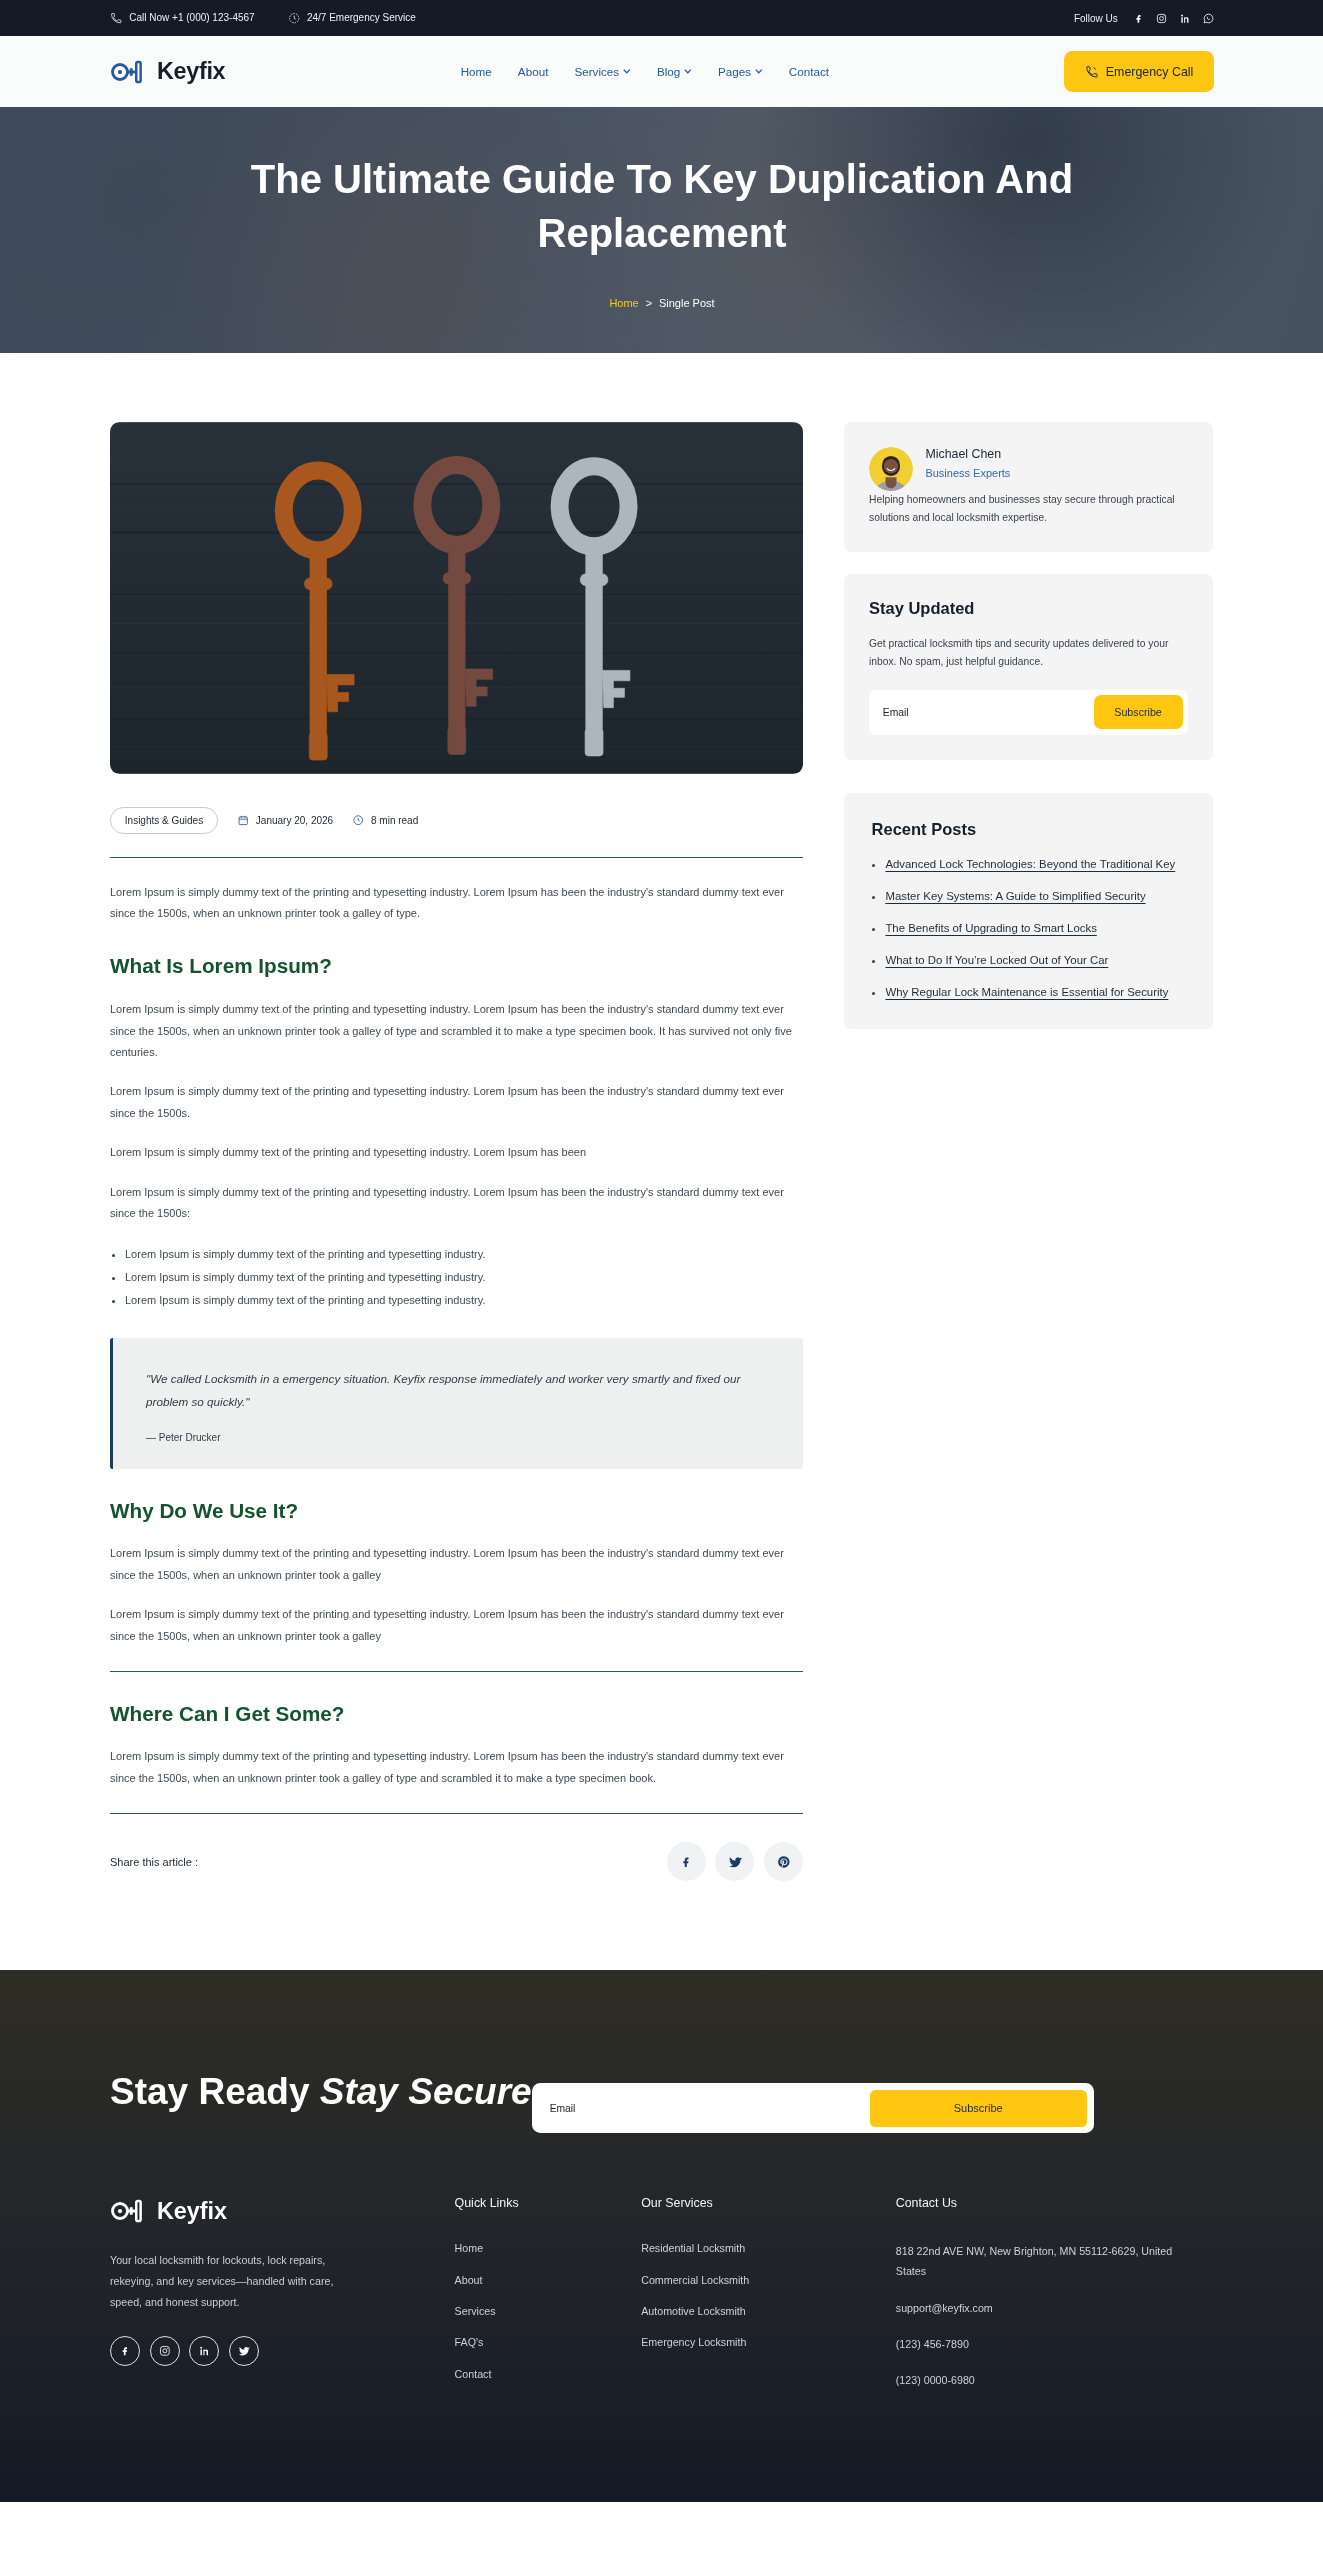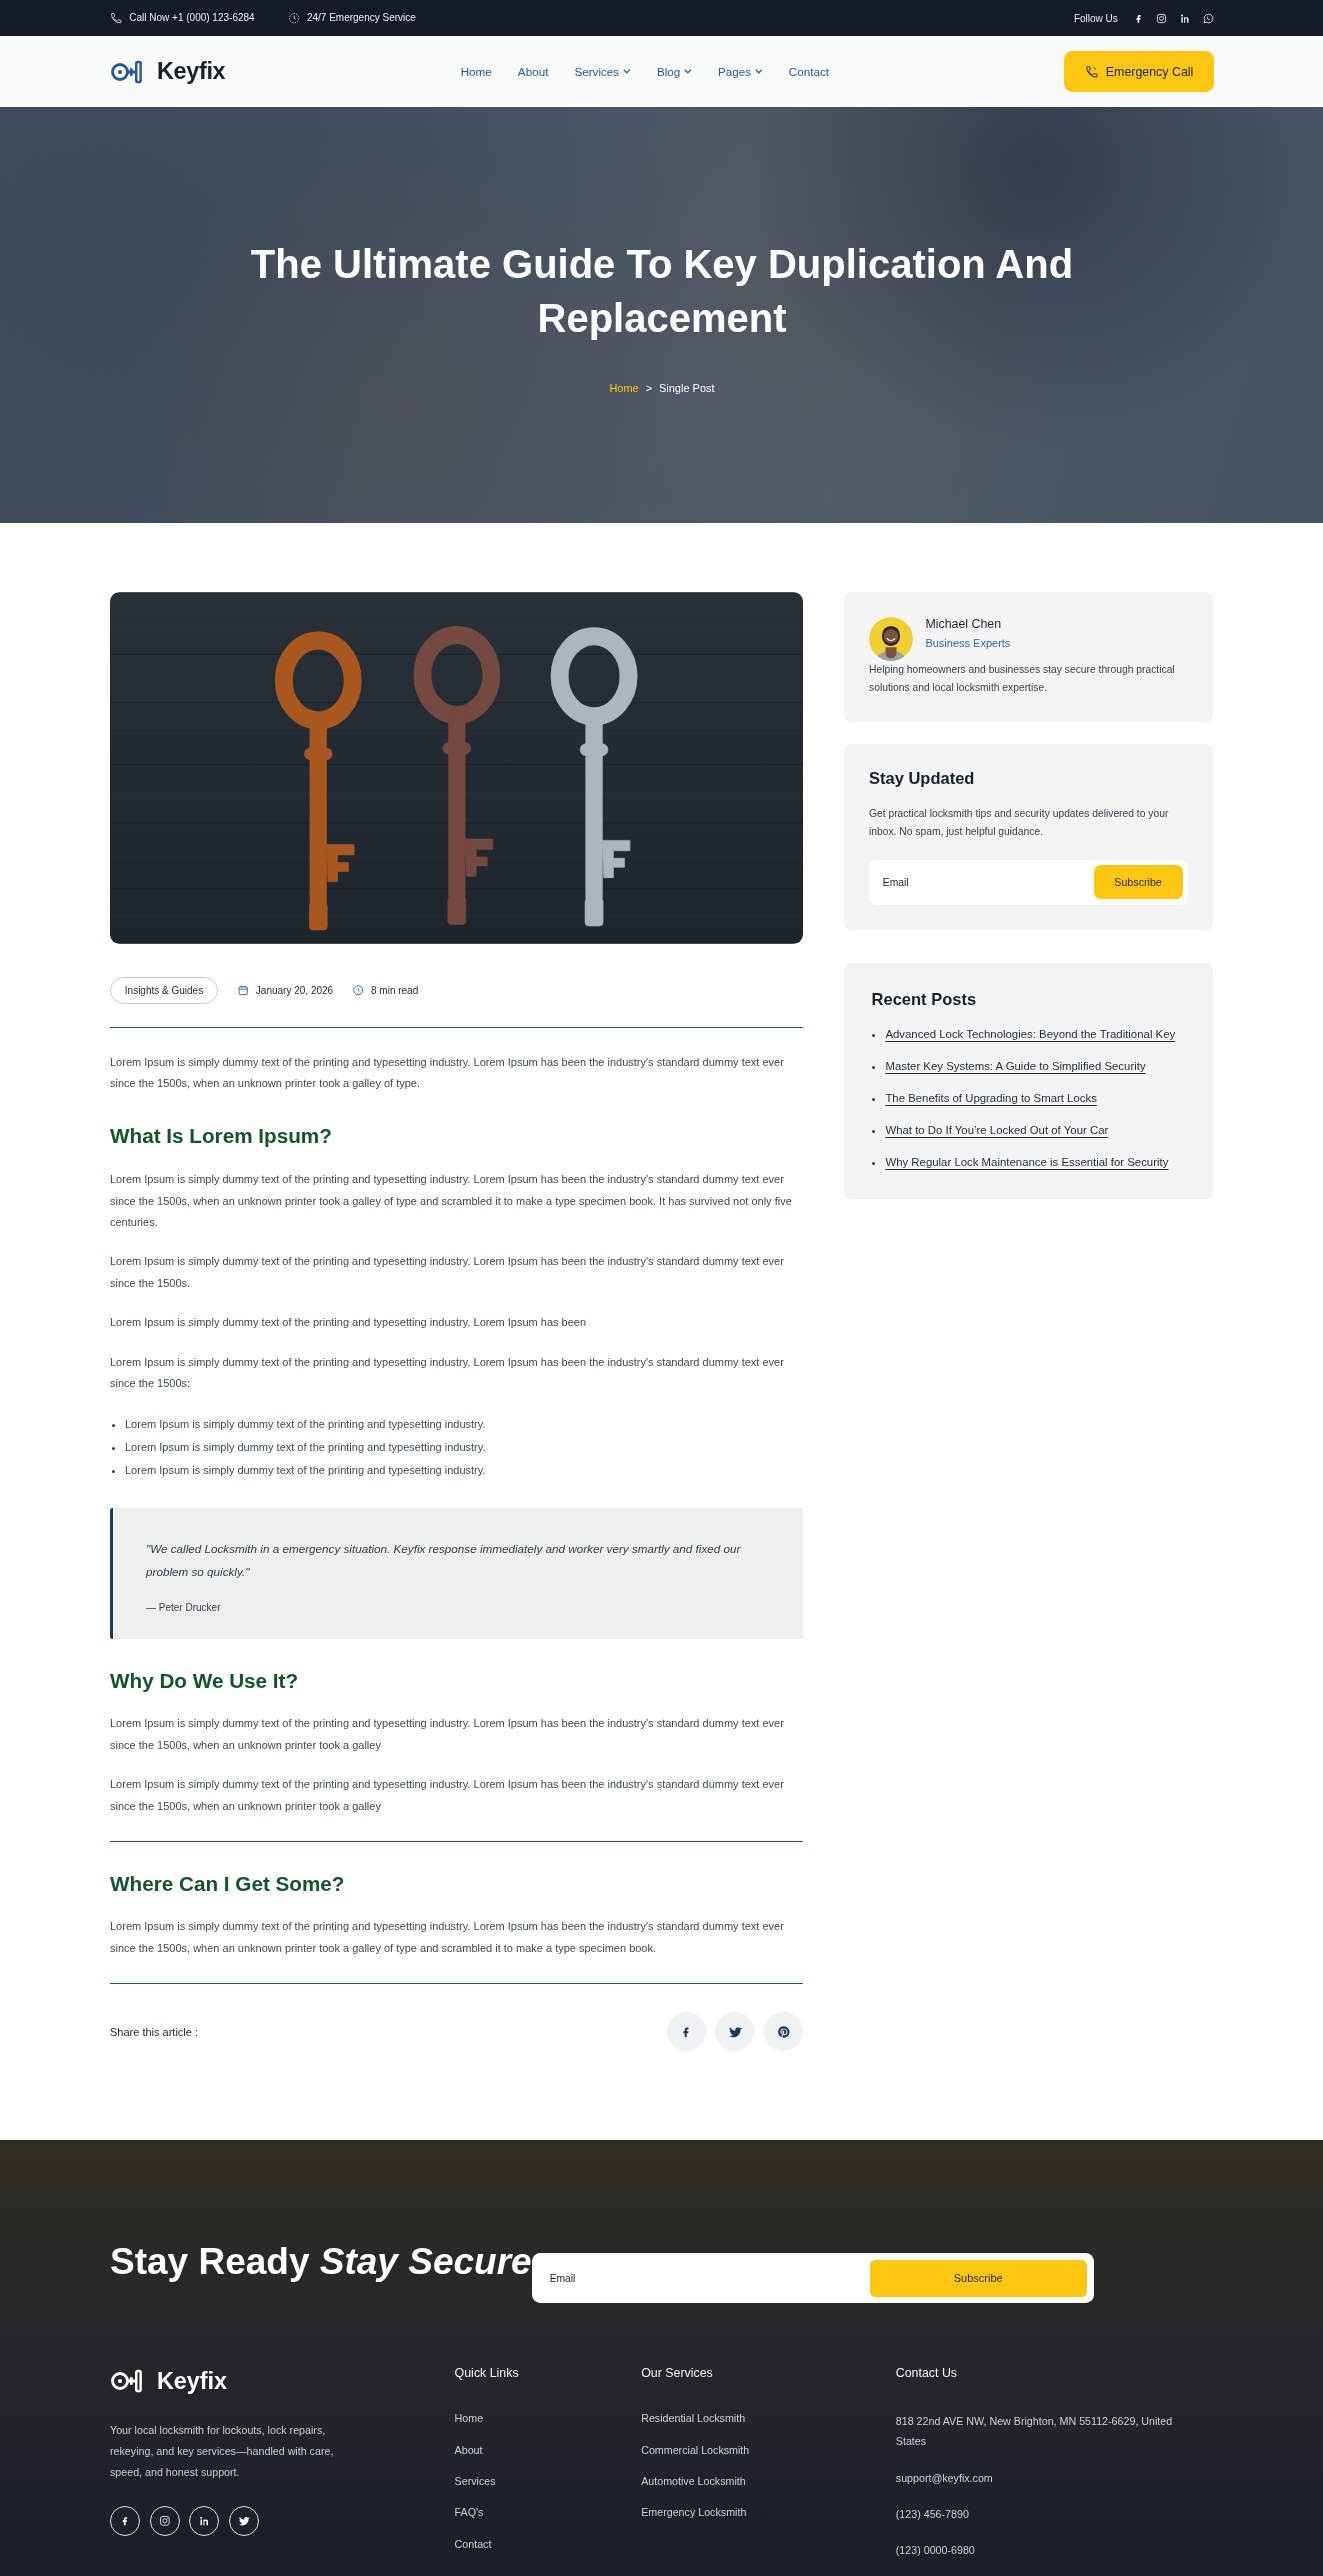--- a/index.html
+++ b/index.html
@@ -21,21 +21,21 @@
   .brand svg { width:40px; height:30px; }
   .brand-text { font-size:23.4px; font-weight:bold; color:#16202a; letter-spacing:-0.3px; }
   .menu { display:flex; align-items:center; gap:26px; }
   .menu-item { display:flex; align-items:center; gap:4.1px; color:#235a97; font-size:11.7px; cursor:pointer; }
   .menu-item svg { width:7.6px; height:4.8px; fill:none; stroke:#235a97; stroke-width:1.8; }
   .btn-yellow { background:#ffc712; border:none; border-radius:8.3px; cursor:pointer; font-family:"Liberation Sans",sans-serif; }
   .emergency-btn { display:flex; align-items:center; gap:6.9px; padding:13.8px 20.7px; font-size:12.4px; color:#1c2430; }
   .emergency-btn svg { width:13.8px; height:13.8px; stroke:#1c2430; fill:none; stroke-width:1.7; }
 
   
-  .hero { position:relative; height:416px; overflow:hidden;
+  .hero { position:relative; height:246px; overflow:hidden;
     background:
       radial-gradient(circle at 78% 14%, rgba(22,26,32,.6), transparent 26%),
       radial-gradient(circle at 30% 72%, rgba(213,178,150,.55), transparent 28%),
       radial-gradient(circle at 60% 52%, rgba(222,193,168,.5), transparent 32%),
       radial-gradient(circle at 12% 40%, rgba(120,131,142,.7), transparent 45%),
       linear-gradient(105deg,#97a3af 0%,#b7c0c8 40%,#ccd2d7 65%,#a6b0ba 100%); }
   .hero::before { content:""; position:absolute; inset:0; background:rgba(37,49,65,.74); }
   .hero-inner { position:relative; z-index:2; height:100%; display:flex; flex-direction:column; align-items:center; justify-content:center; gap:37px; }
   .hero-title { color:#fff; font-size:40px; font-weight:bold; line-height:1.35; text-align:center; max-width:862px; }
   .breadcrumb { display:flex; align-items:center; gap:6.9px; font-size:11px; color:#fff; }
@@ -118,21 +118,21 @@
 </style>
 </head>
 <body>
 
 <div class="topbar">
   <div class="topbar-left">
     <div class="tb-item">
       <svg viewBox="0 0 24 24">
           <path d="M6.6 10.8a15 15 0 0 0 6.6 6.6l2.2-2.2c.3-.3.7-.4 1-.2 1.2.4 2.4.6 3.6.6.6 0 1 .4 1 1V20c0 .6-.4 1-1 1A17 17 0 0 1 3 4c0-.6.4-1 1-1h3.4c.6 0 1 .4 1 1 0 1.2.2 2.4.6 3.6.1.3 0 .7-.2 1l-2.2 2.2z"></path>
         </svg>
-      <span>Call Now +1 (000) 123-6284</span>
+      <span>Call Now +1 (000) 123-4567</span>
     </div>
     <div class="tb-item">
       <svg viewBox="0 0 24 24">
           <circle cx="12" cy="12" r="9" stroke-dasharray="3 2"></circle>
           <path d="M12 7v5l3 2"></path>
         </svg>
       <span>24/7 Emergency Service</span>
     </div>
   </div>
   <div class="topbar-right">

